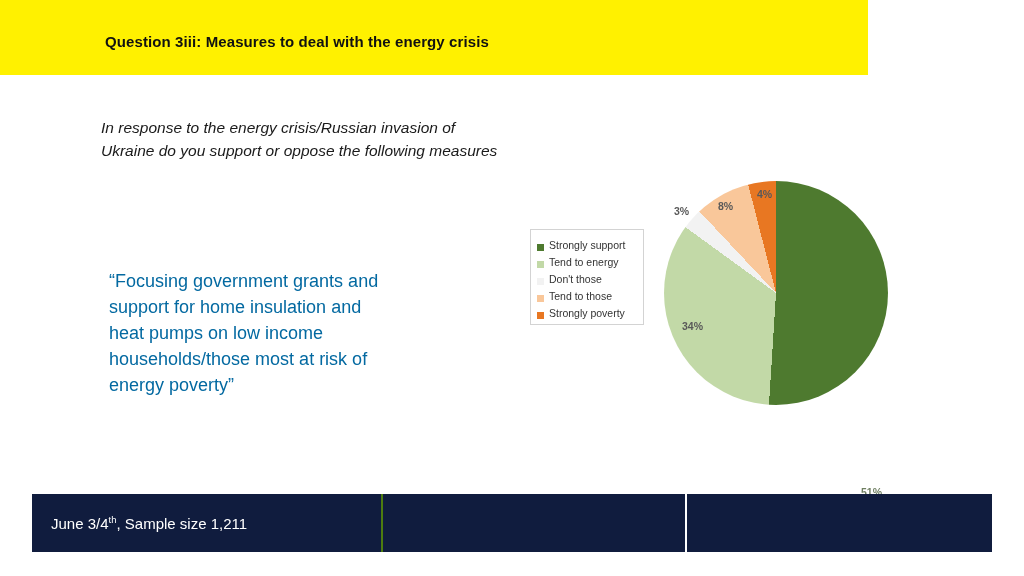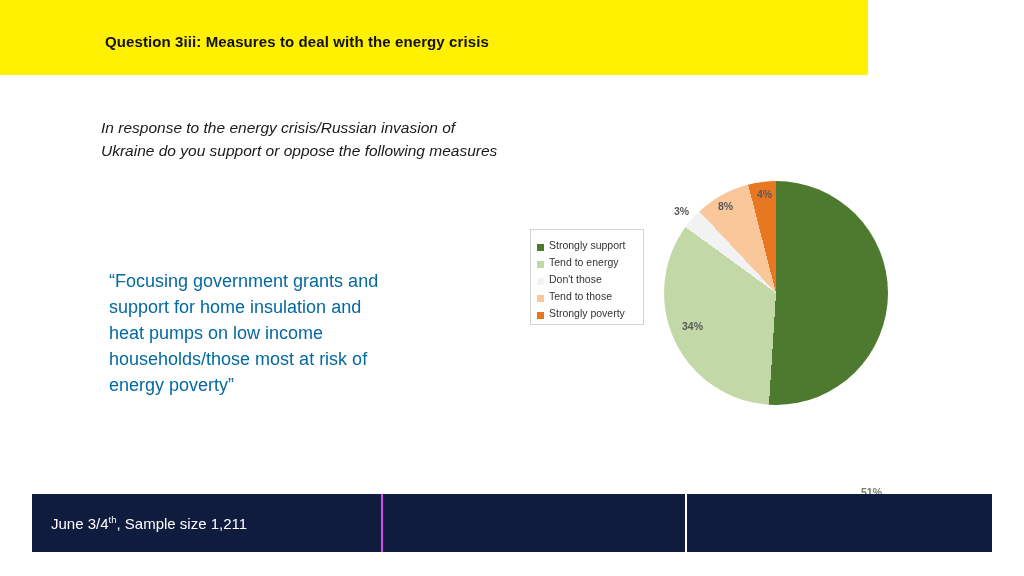--- a/index.html
+++ b/index.html
@@ -122,21 +122,21 @@
     height: 58px;
     background: #101c3e;
     display: flex;
   }
   .footer-cell {
     height: 58px;
     box-sizing: border-box;
     display: flex;
     align-items: center;
   }
-  .footer-cell.c1 { width: 368px; border-right: 2px solid #d946ef; padding-left: 19px; }
+  .footer-cell.c1 { width: 368px; border-right: 2px solid #4d7c0f; padding-left: 19px; }
   .footer-cell.c2 { width: 319px; border-right: 2px solid #ffffff; }
   .footer-cell.c3 { width: 320px; }
   .footer-text {
     font-size: 15px;
     color: #ffffff;
     white-space: nowrap;
   }
   .footer-text sup { font-size: 9.5px; vertical-align: super; }
 </style>
 </head>

